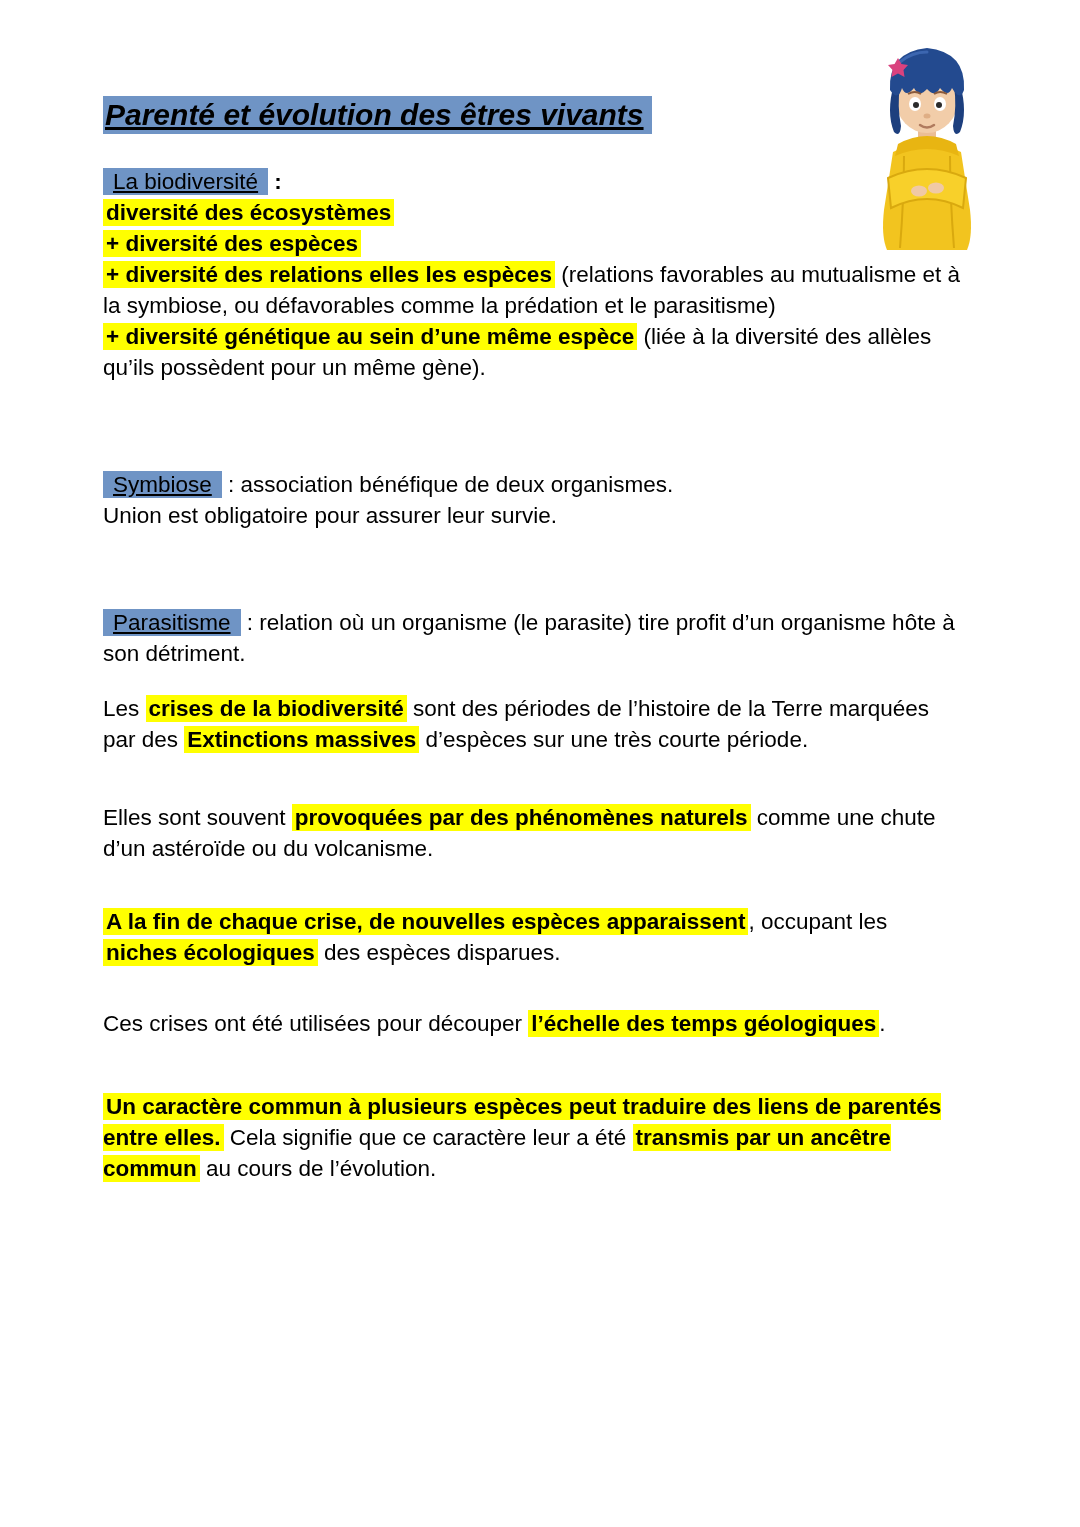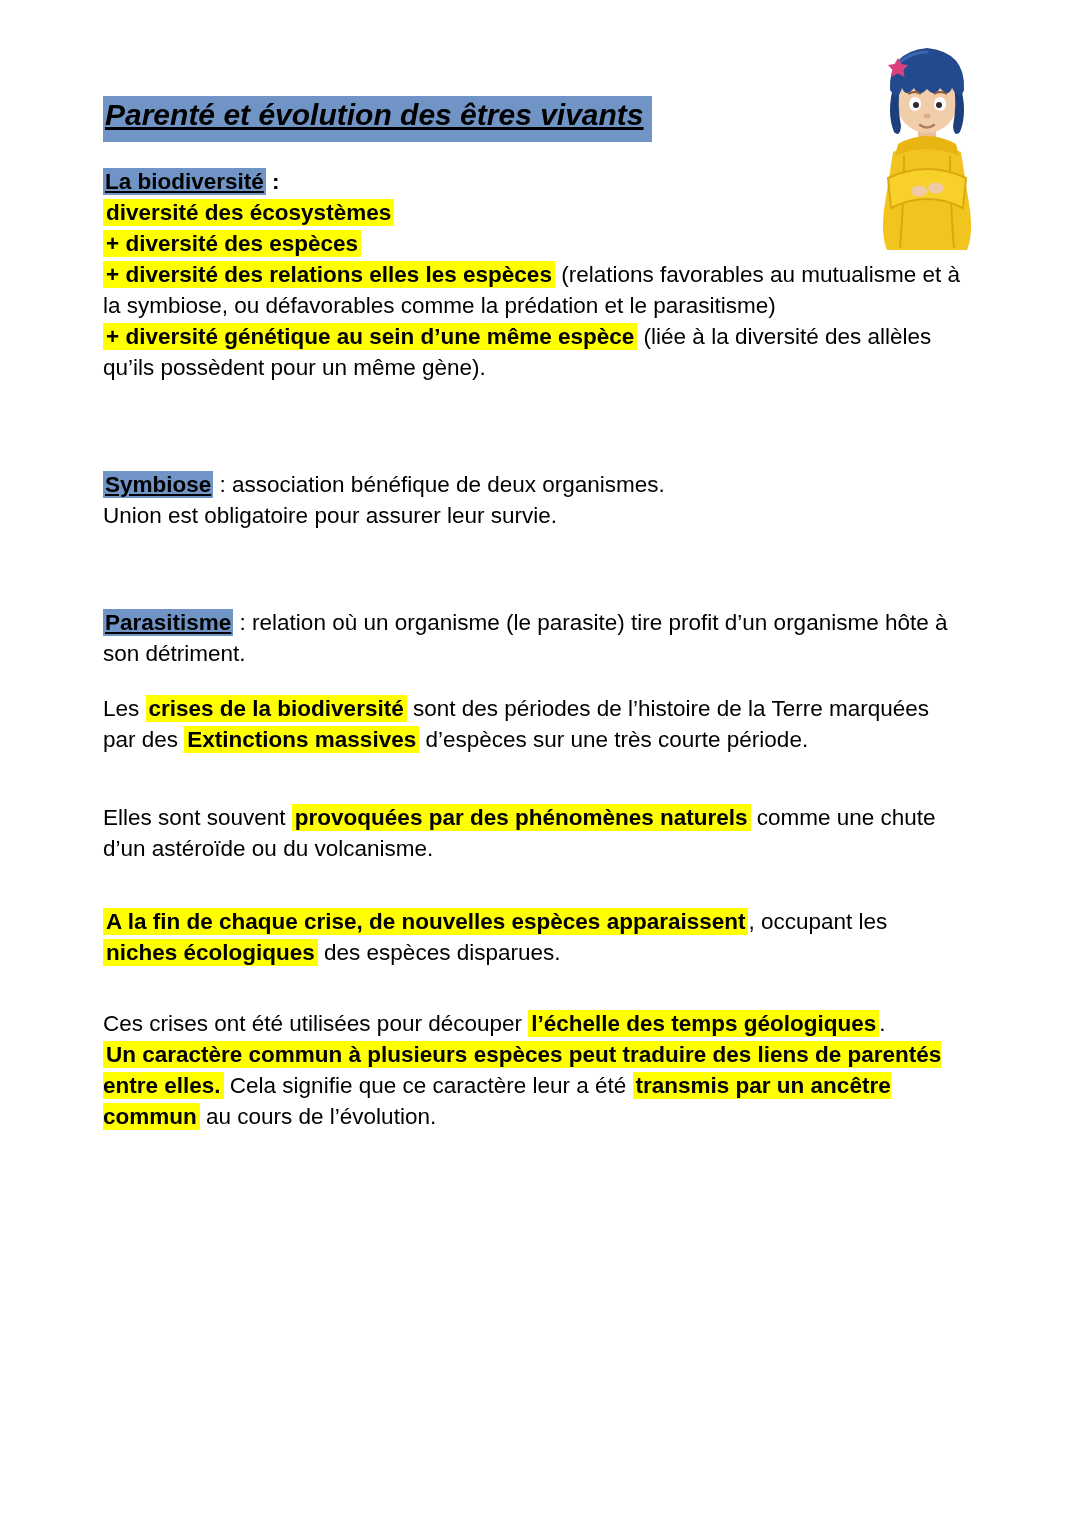--- a/index.html
+++ b/index.html
@@ -22,34 +22,34 @@
   .doc-title {
     font-size: 30px;
     font-weight: bold;
     font-style: italic;
     line-height: 38px;
     margin-bottom: 32px;
   }
   .doc-title .title-hl {
     background: var(--blue-highlight, #6f94c5);
     text-decoration: underline;
-    padding: 2px 8px 11px 2px;
+    padding: 2px 8px 3px 2px;
   }
   p.body {
     font-size: 22.5px;
     line-height: 31px;
     font-weight: normal;
   }
   .seg-plain { font-weight: normal; }
   .seg-bold { font-weight: bold; }
   .seg-term {
     background: var(--blue-highlight, #6f94c5);
-    font-weight: bold;
+    font-weight: normal;
     text-decoration: underline;
-    padding: 1px 2px;
+    padding: 1px 10px;
   }
   .seg-yellow {
     background: var(--yellow-highlight, #ffff00);
     font-weight: bold;
     padding: 1px 3px;
   }
   .character {
     position: absolute;
     left: 860px;
     top: 28px;
@@ -106,16 +106,16 @@
     <p class="body"><span class="seg-yellow">+ diversité des relations elles les espèces</span><span class="seg-plain"> (relations favorables au mutualisme et à la symbiose, ou défavorables comme la prédation et le parasitisme)</span></p>
     <p class="body"><span class="seg-yellow">+ diversité génétique au sein d’une même espèce</span><span class="seg-plain"> (liée à la diversité des allèles qu’ils possèdent pour un même gène).</span></p>
 
     <p class="body" style="margin-top:86px"><span class="seg-term">Symbiose</span><span class="seg-plain"> : association bénéfique de deux organismes.</span><br><span class="seg-plain">Union est obligatoire pour assurer leur survie.</span></p>
     <p class="body" style="margin-top:76px"><span class="seg-term">Parasitisme</span><span class="seg-plain"> : relation où un organisme (le parasite) tire profit d’un organisme hôte à son détriment.</span></p>
 
     <p class="body" style="margin-top:24px"><span class="seg-plain">Les </span><span class="seg-yellow">crises de la biodiversité</span><span class="seg-plain"> sont des périodes de l’histoire de la Terre marquées par des </span><span class="seg-yellow">Extinctions massives</span><span class="seg-plain"> d’espèces sur une très courte période.</span></p>
     <p class="body" style="margin-top:47px"><span class="seg-plain">Elles sont souvent </span><span class="seg-yellow">provoquées par des phénomènes naturels</span><span class="seg-plain"> comme une chute d’un astéroïde ou du volcanisme.</span></p>
     <p class="body" style="margin-top:42px"><span class="seg-yellow">A la fin de chaque crise, de nouvelles espèces apparaissent</span><span class="seg-plain">, occupant les </span><span class="seg-yellow">niches écologiques</span><span class="seg-plain"> des espèces disparues.</span></p>
     <p class="body" style="margin-top:40px"><span class="seg-plain">Ces crises ont été utilisées pour découper </span><span class="seg-yellow">l’échelle des temps géologiques</span><span class="seg-plain">.</span></p>
-    <p class="body" style=""><span class="seg-yellow">Un caractère commun à plusieurs espèces peut traduire des liens de parentés entre elles.</span><span class="seg-plain"> Cela signifie que ce caractère leur a été </span><span class="seg-yellow">transmis par un ancêtre commun</span><span class="seg-plain"> au cours de l’évolution.</span></p>
+    <p class="body" style="margin-top:52px"><span class="seg-yellow">Un caractère commun à plusieurs espèces peut traduire des liens de parentés entre elles.</span><span class="seg-plain"> Cela signifie que ce caractère leur a été </span><span class="seg-yellow">transmis par un ancêtre commun</span><span class="seg-plain"> au cours de l’évolution.</span></p>
 
   </div>
 </div>
 
 </body></html>

